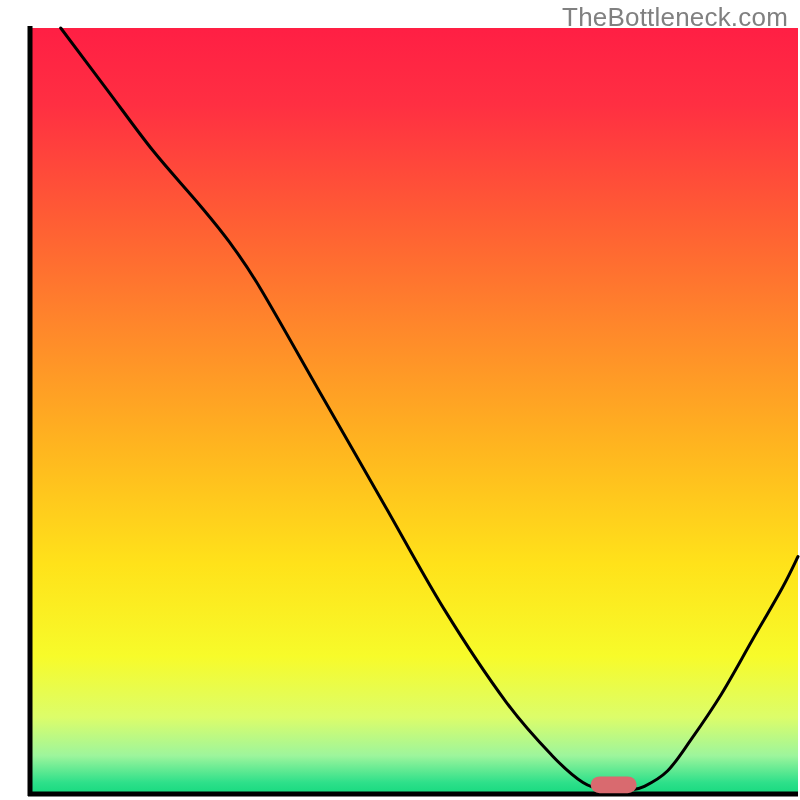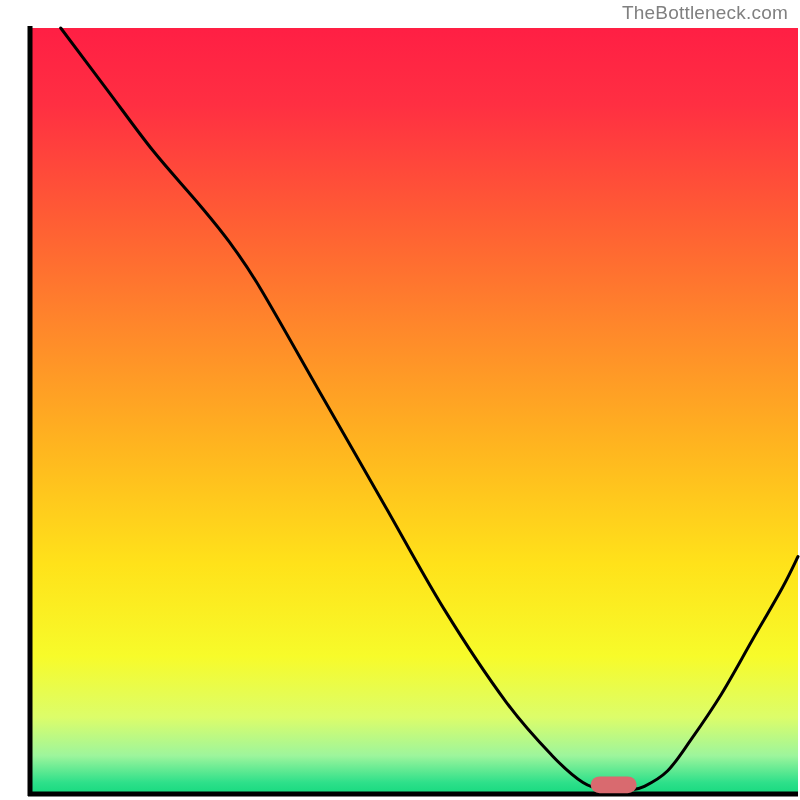--- a/index.html
+++ b/index.html
@@ -13,21 +13,21 @@
   .chart-wrap {
     position: relative;
     width: 800px;
     height: 800px;
   }
   .watermark {
     position: absolute;
     top: 2px;
     right: 12px;
     font-family: Arial, Helvetica, sans-serif;
-    font-size: 19px;
+    font-size: 26px;
     color: #808080;
     font-weight: 500;
     letter-spacing: 0.2px;
     z-index: 10;
   }
   svg {
     display: block;
   }
 </style>
 </head>

